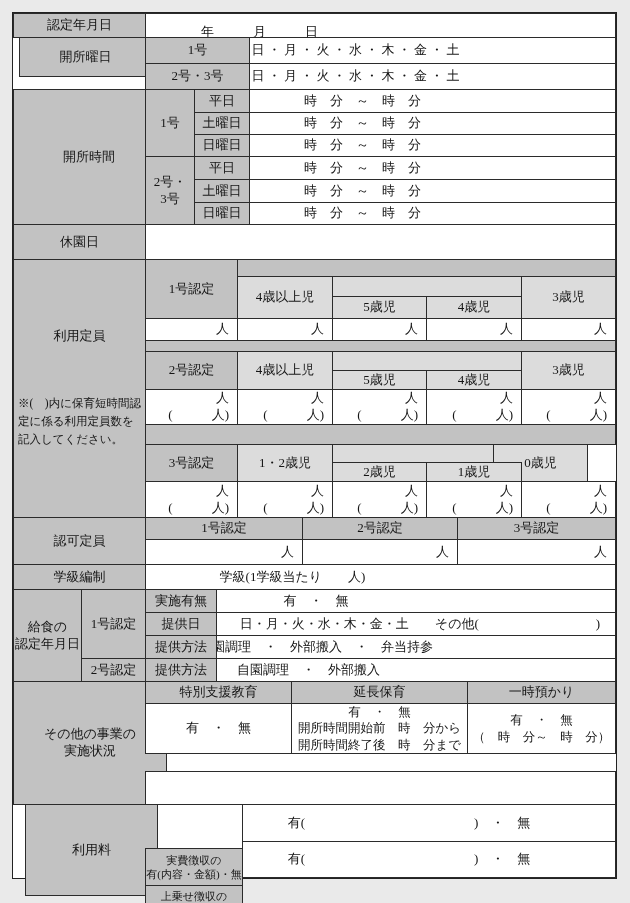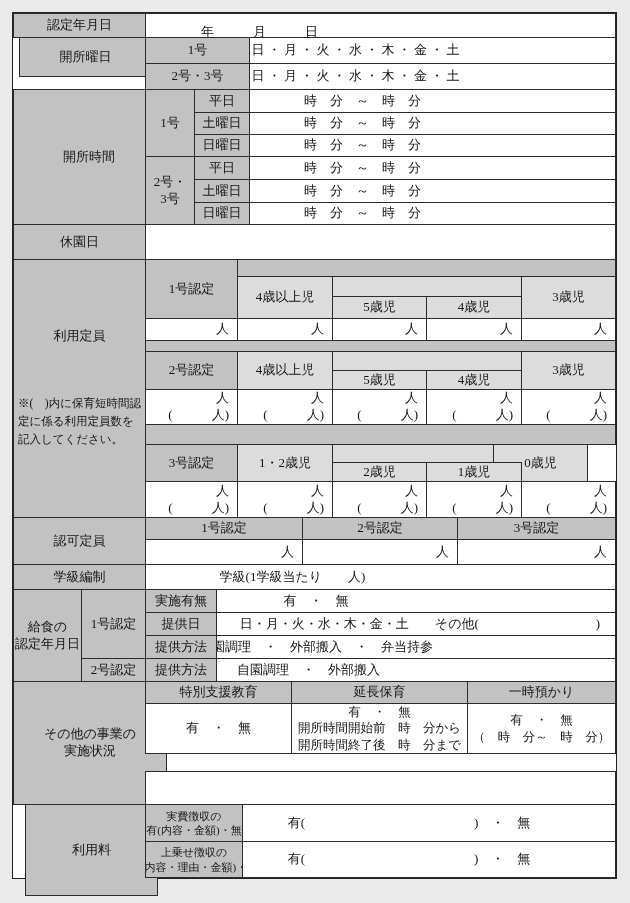--- a/index.html
+++ b/index.html
@@ -23,21 +23,21 @@
     color:#151515;font-size:13px;overflow:hidden;
   }
   .c span{white-space:pre;text-align:center;line-height:1.3;}
   .hd{background:#c2c2c2;}
   .sb{background:#dcdcdc;}
   .rt{justify-content:flex-end;padding-right:8px;}
   .rt span{text-align:right;}
   .lt{justify-content:center;}
   .lt span{text-align:left;}
   .f12{font-size:12.5px;}
-  .f11{font-size:11px;}
+  .f11{font-size:11px;margin-top:44px;}
   .lbl-col{flex-direction:column;gap:40px;}
   .lbl-col .ttl{margin-bottom:10px;}
   .lbl-col .note{font-size:11.5px;line-height:1.55;text-align:left;white-space:normal;padding:0 4px;}
 </style>
 </head>
 <body>
 
 <div id="form">
 
   <div class="c hd" style="left:0;top:0;width:133px;height:25px">

